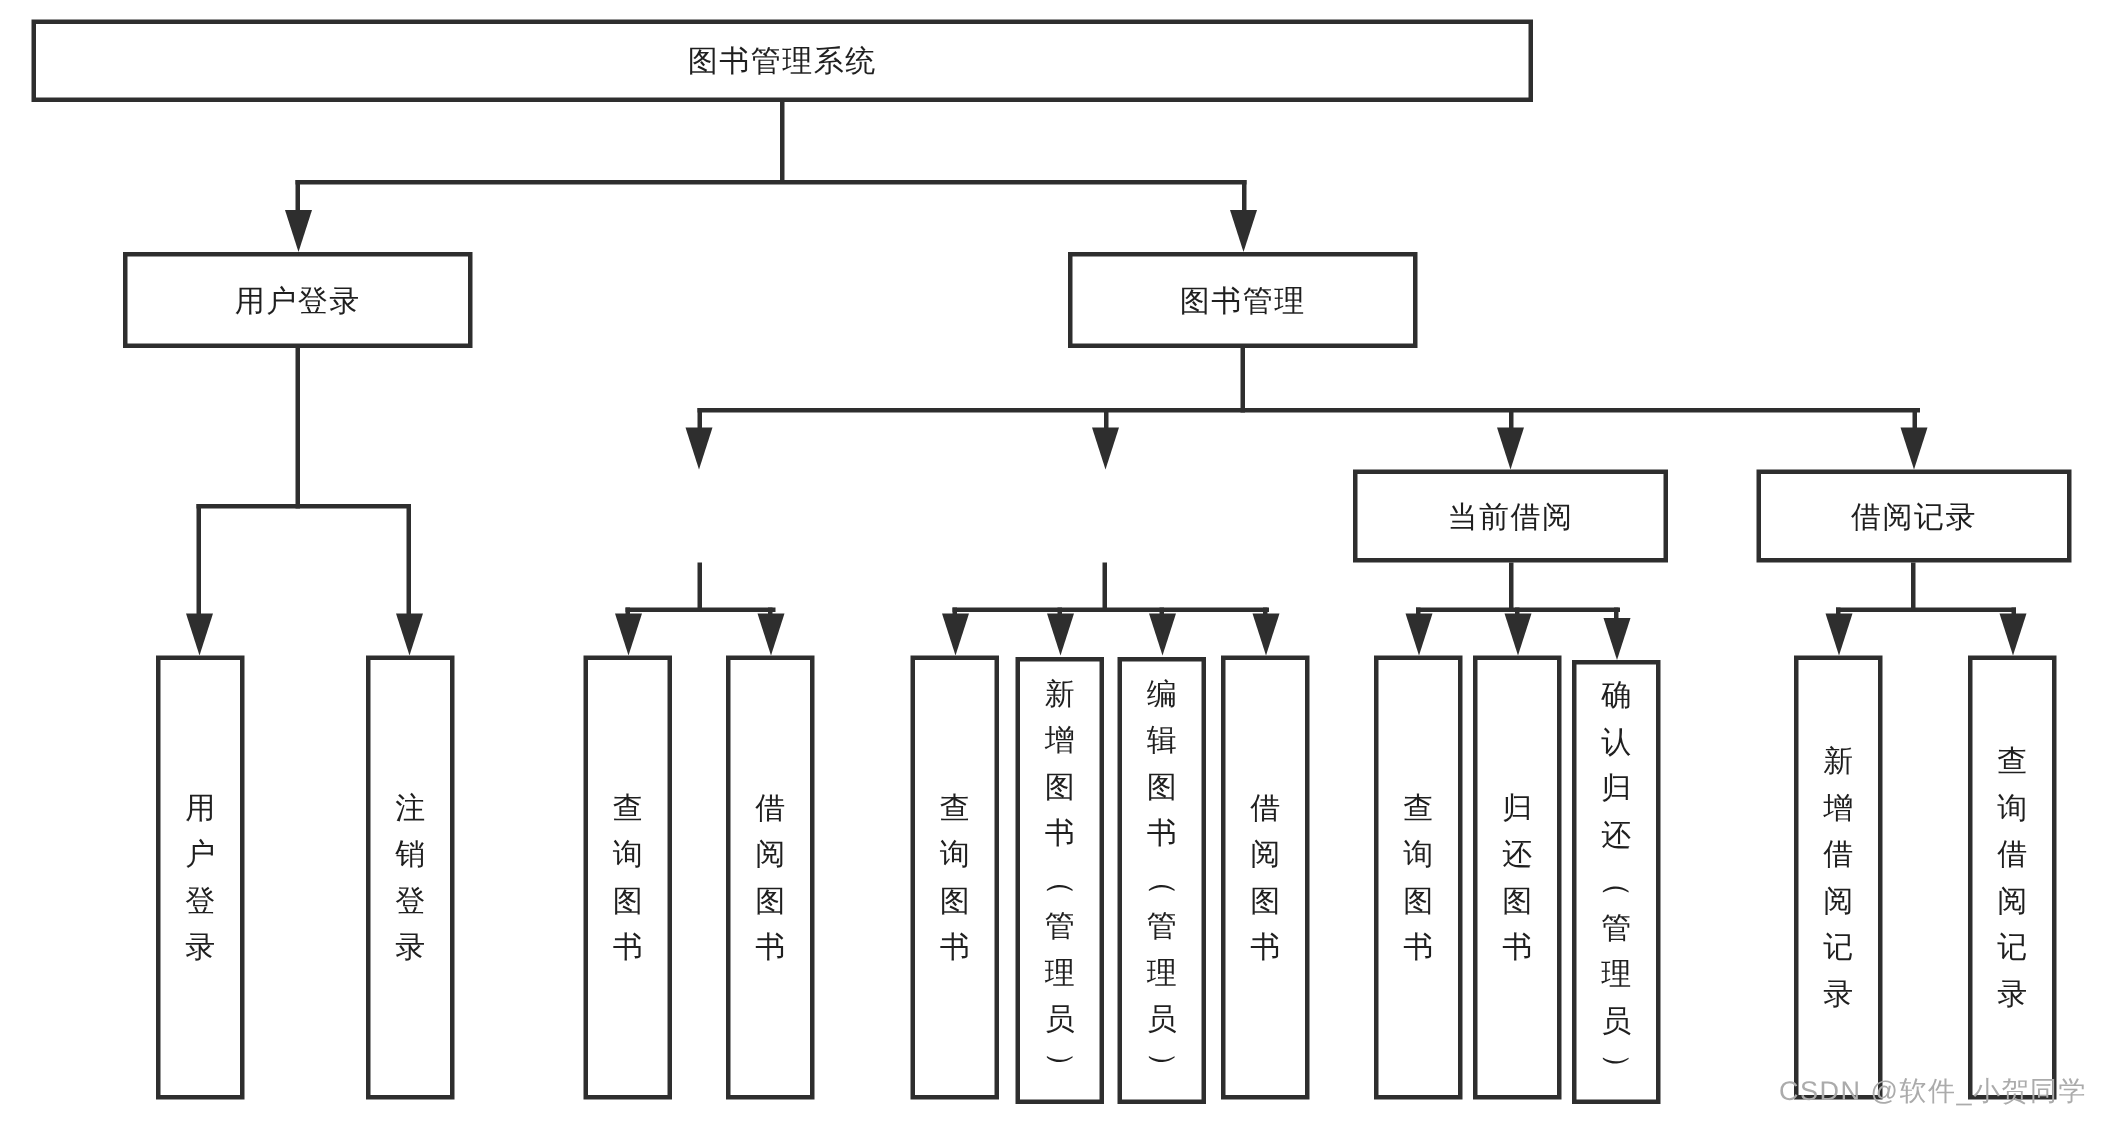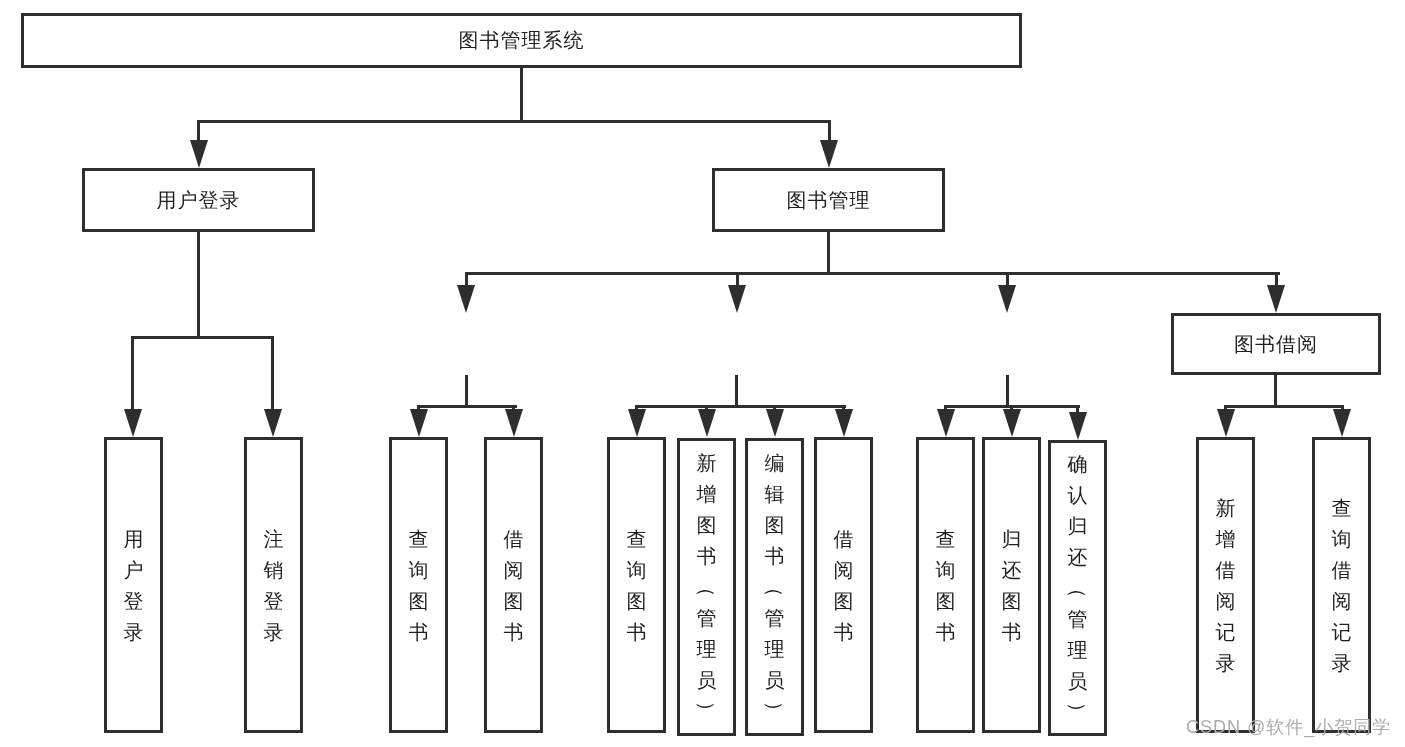--- a/index.html
+++ b/index.html
@@ -84,21 +84,22 @@
   <div class="hl" style="left:465px;top:272px;width:815px;"></div>
   <div class="vl" style="left:465px;top:272px;height:20px;"></div>
   <div class="arrow" style="left:457px;top:285px;"></div>
   <div class="vl" style="left:736px;top:272px;height:20px;"></div>
   <div class="arrow" style="left:728px;top:285px;"></div>
   <div class="vl" style="left:1006px;top:272px;height:20px;"></div>
   <div class="arrow" style="left:998px;top:285px;"></div>
   <div class="vl" style="left:1275px;top:272px;height:20px;"></div>
   <div class="arrow" style="left:1267px;top:285px;"></div>
 
-  <div class="box" style="left:1171px;top:313px;width:210px;height:62px;">图书借阅</div>
+  <div class="box" style="left:902px;top:313px;width:210px;height:62px;">当前借阅</div>
+  <div class="box" style="left:1171px;top:313px;width:210px;height:62px;">借阅记录</div>
 
   <div class="vl" style="left:465px;top:375px;height:32px;"></div>
   <div class="hl" style="left:417px;top:405px;width:100px;"></div>
   <div class="vl" style="left:417px;top:405px;height:12px;"></div>
   <div class="arrow" style="left:410px;top:409px;"></div>
   <div class="vl" style="left:512px;top:405px;height:12px;"></div>
   <div class="arrow" style="left:505px;top:409px;"></div>
 
   <div class="vl" style="left:735px;top:375px;height:32px;"></div>
   <div class="hl" style="left:635px;top:405px;width:211px;"></div>

